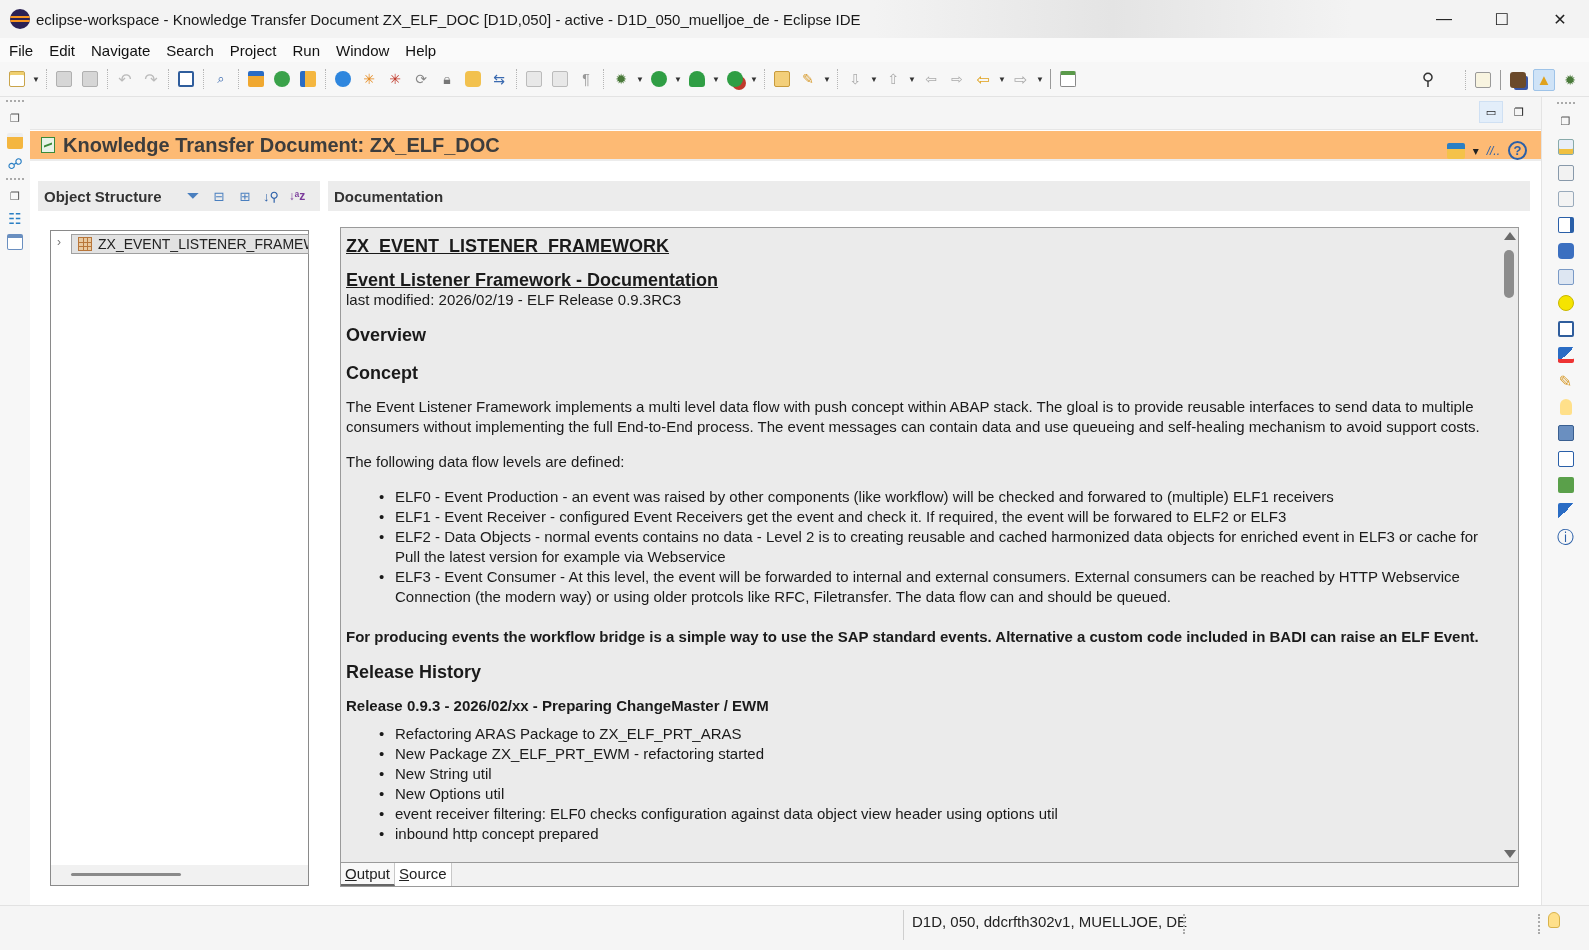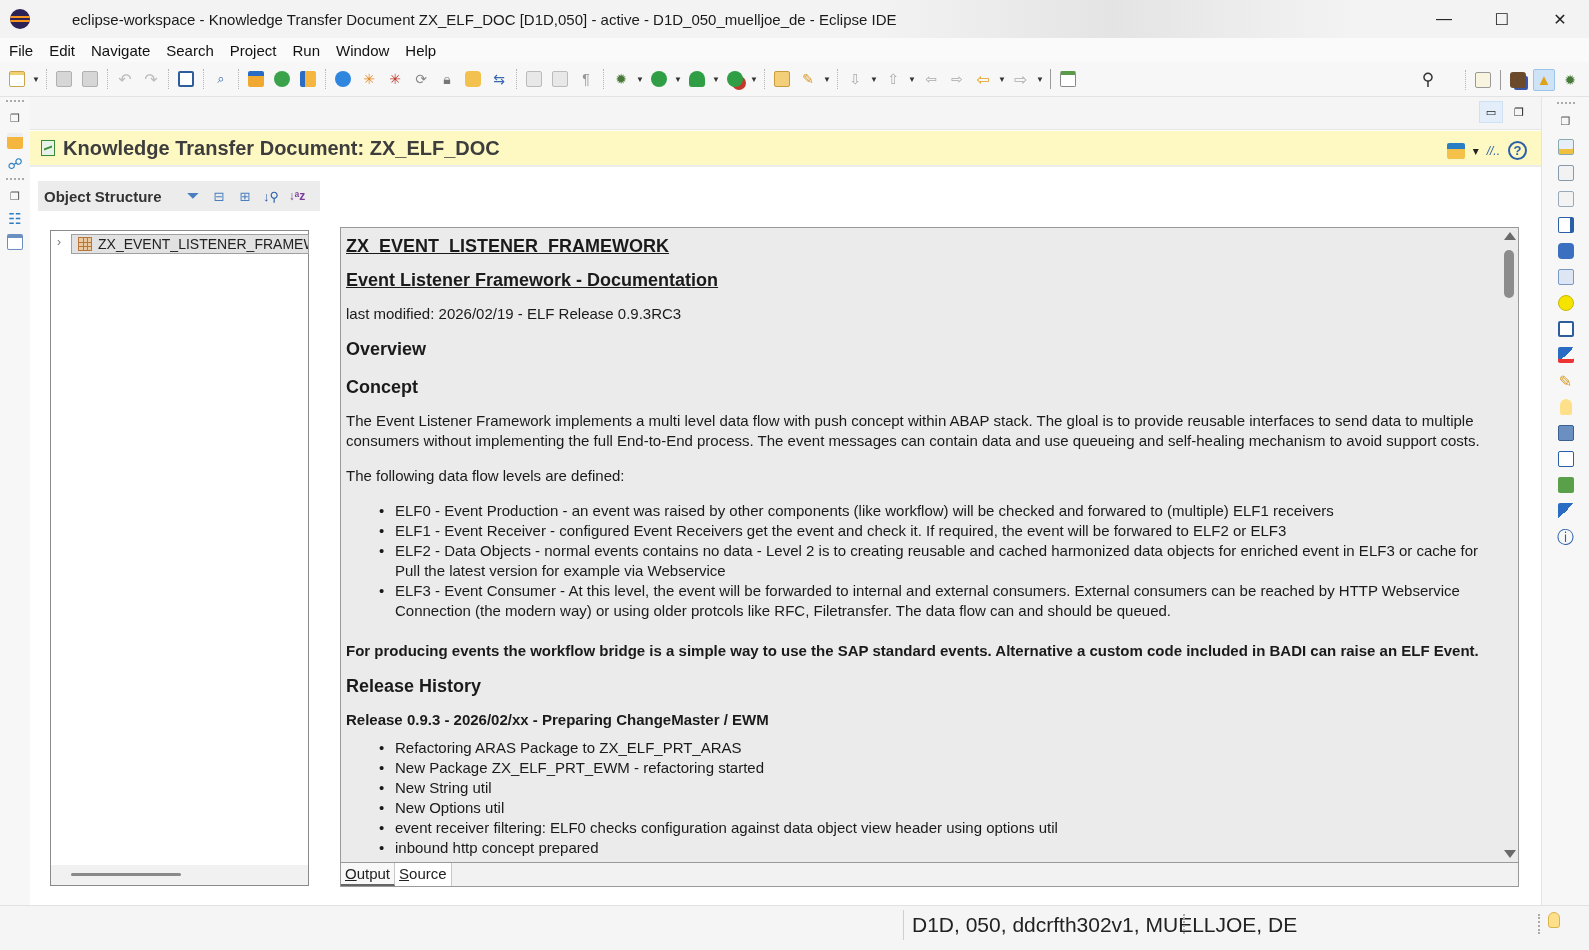--- a/index.html
+++ b/index.html
@@ -1,17 +1,17 @@
 <!DOCTYPE html>
 <html><head>
 <meta charset="utf-8">
 <style>
   * { box-sizing: border-box; margin: 0; padding: 0; }
   html, body { width: 1589px; height: 950px; overflow: hidden; background: #f7f7f7; font-family: "Liberation Sans", "DejaVu Sans", sans-serif; color: #1e1e1e; }
-  .titlebar { position: absolute; left: 0; top: 0; width: 1589px; height: 38px; background: linear-gradient(90deg, #f3f3f3 0%, #f3f3f3 55%, #e4e4e4 70%, #f3f3f3 85%); display: flex; align-items: center; gap: 36px; }
+  .titlebar { position: absolute; left: 0; top: 0; width: 1589px; height: 38px; background: linear-gradient(90deg, #f3f3f3 0%, #f3f3f3 55%, #e4e4e4 70%, #f3f3f3 85%); display: flex; align-items: center; }
   .titlebar .app-icon { width: 20px; height: 20px; margin-left: 10px; border-radius: 50%; background: #2c2255; position: relative; overflow: hidden; }
   .titlebar .app-icon::before { content: ""; position: absolute; left: 0; right: 0; top: 7px; height: 2px; background: #f7941e; }
   .titlebar .app-icon::after { content: ""; position: absolute; left: 0; right: 0; top: 11px; height: 2px; background: #f7941e; }
   .titlebar .title { margin-left: 6px; font-size: 15px; color: #1a1a1a; }
   .titlebar .winbtns { position: absolute; right: 0; top: 0; display: flex; height: 38px; }
   .titlebar .winbtn { width: 58px; height: 38px; display: flex; align-items: center; justify-content: center; font-size: 16px; color: #222; }
   .menubar { position: absolute; left: 0; top: 38px; width: 1589px; height: 24px; background: #fafafa; display: flex; align-items: center; }
   .menubar .menu { font-size: 15px; padding: 0 8px; color: #111; }
   .menubar .menu:first-child { padding-left: 9px; }
   .toolbar { position: absolute; left: 0; top: 62px; width: 1589px; height: 35px; background: #f7f7f7; border-bottom: 1px solid #e3e3e3; display: flex; align-items: center; padding-left: 4px; }
@@ -33,21 +33,21 @@
   .tabstrip { position: absolute; left: 0; top: 0; width: 1511px; height: 33px; background: #f5f5f5; border-bottom: 1px solid #e6e6e6; }
   .tab { position: absolute; left: 0; top: 0; width: 189px; height: 33px; background: #fff; border-top: 3px solid #2d6ec8; border-right: 1px solid #e0e0e0; display: flex; align-items: center; padding-left: 8px; }
   .tab .doc-icon { width: 14px; height: 16px; border: 1px solid #3b8a3b; background: #e8f3e8; margin-right: 7px; position: relative; }
   .tab .doc-icon::after { content: ""; position: absolute; left: 2px; right: 2px; top: 6px; height: 2px; background: #3b8a3b; transform: skewY(-20deg); }
   .tab .tab-label { font-size: 15px; color: #222; }
   .tab .close { margin-left: 10px; font-size: 15px; color: #333; }
   .minmax { position: absolute; right: 10px; top: 4px; display: flex; gap: 4px; }
   .minmax .mbtn { width: 24px; height: 22px; display: flex; align-items: center; justify-content: center; font-size: 11px; }
   .minmax .mbtn.hl { background: #e3eefa; border: 1px solid #cfe0f3; }
 
-  .form-header { position: absolute; left: 0; top: 34px; width: 1511px; height: 36px; background: #fef9c3; border-bottom: 2px solid #ececec; display: flex; align-items: center; }
+  .form-header { position: absolute; left: 0; top: 34px; width: 1511px; height: 30px; background: #fdba74; border-bottom: 2px solid #ececec; display: flex; align-items: center; }
   .form-header .doc-icon { width: 14px; height: 16px; border: 1px solid #3b8a3b; background: #e8f3e8; margin-left: 11px; margin-right: 8px; position: relative; }
   .form-header .doc-icon::after { content: ""; position: absolute; left: 2px; right: 2px; top: 6px; height: 2px; background: #3b8a3b; transform: skewY(-20deg); }
   .form-header .ftitle { font-size: 20px; font-weight: bold; color: #3d3d3d; }
   .form-header .factions { position: absolute; right: 14px; top: 10px; display: flex; align-items: center; gap: 8px; }
   .help-ico { width: 19px; height: 19px; border: 2px solid #2b5fa8; border-radius: 50%; color: #2b5fa8; font-size: 13px; font-weight: bold; display: flex; align-items: center; justify-content: center; }
 
   .section-left { position: absolute; left: 8px; top: 84px; width: 282px; height: 30px; background: #ececec; display: flex; align-items: center; }
   .section-left .stitle { font-size: 15px; font-weight: bold; color: #333; margin-left: 6px; width: 140px; }
   .section-left .sicons { display: flex; gap: 8px; margin-left: 0; }
   .sico { width: 18px; height: 18px; display: flex; align-items: center; justify-content: center; font-size: 13px; color: #4a7fbf; }
@@ -60,41 +60,41 @@
   .pkg-icon { width: 14px; height: 14px; margin-left: 6px; margin-right: 6px; background: #e8c9a0; border: 1px solid #b8763a; position: relative; flex-shrink: 0; }
   .pkg-icon::before { content: ""; position: absolute; left: 4px; top: 0; bottom: 0; width: 1px; background: #b8763a; box-shadow: 4px 0 0 #b8763a; }
   .pkg-icon::after { content: ""; position: absolute; top: 4px; left: 0; right: 0; height: 1px; background: #b8763a; box-shadow: 0 4px 0 #b8763a; }
   .tree-label { font-size: 14px; color: #222; }
   .tree-hscroll { position: absolute; left: 0; bottom: 0; width: 257px; height: 20px; background: #f1f1f1; }
   .tree-hscroll .thumb { position: absolute; left: 20px; top: 8px; width: 110px; height: 3px; background: #8a8a8a; border-radius: 2px; }
 
   .docpane { position: absolute; left: 310px; top: 130px; width: 1179px; height: 660px; border: 1px solid #9a9a9a; background: #ebebeb; }
   .doc-content { position: absolute; left: 0; top: 0; width: 1162px; height: 634px; overflow: hidden; padding: 8px 0 0 5px; font-size: 15px; line-height: 20px; color: #1a1a1a; }
   .doc-content .h1 { font-size: 18px; font-weight: bold; text-decoration: underline; margin-top: 0px; margin-bottom: 14px; }
-  .doc-content .h1b { font-size: 18px; font-weight: bold; text-decoration: underline; margin-bottom: 14px; }
+  .doc-content .h1b { font-size: 18px; font-weight: bold; text-decoration: underline; }
   .doc-content .meta { margin-bottom: 15px; }
   .doc-content .h2 { font-size: 18px; font-weight: bold; margin-bottom: 18px; }
   .doc-content p { margin-bottom: 15px; }
   .doc-content ul { margin: 0 0 14px 49px; list-style: none; }
   .doc-content ul li { position: relative; }
   .doc-content ul li::before { content: "•"; position: absolute; left: -16px; top: 0; }
   .doc-content .h3 { font-size: 15px; font-weight: bold; margin-bottom: 8px; }
   .vscroll { position: absolute; right: 0; top: 0; width: 17px; height: 634px; background: #ebebeb; }
   .vscroll .up { position: absolute; left: 3px; top: 4px; width: 0; height: 0; border-left: 6px solid transparent; border-right: 6px solid transparent; border-bottom: 8px solid #6a6a6a; }
   .vscroll .down { position: absolute; left: 3px; bottom: 4px; width: 0; height: 0; border-left: 6px solid transparent; border-right: 6px solid transparent; border-top: 8px solid #6a6a6a; }
   .vscroll .thumb { position: absolute; left: 3px; top: 22px; width: 10px; height: 48px; background: #8c8c8c; border-radius: 5px; }
   .doc-tabs { position: absolute; left: 0; top: 634px; width: 1177px; height: 24px; background: #f2f2f2; border-top: 1px solid #9a9a9a; display: flex; }
   .doc-tab { font-size: 15px; padding: 2px 4px; height: 23px; color: #222; }
   .doc-tab.active { background: #f8f8f8; border-bottom: 2px solid #666; border-right: 1px solid #c8c8c8; }
   .doc-tab.inactive { background: #fff; border-right: 1px solid #c8c8c8; }
   .doc-tab .u { text-decoration: underline; }
 
   .statusbar { position: absolute; left: 0; top: 905px; width: 1589px; height: 45px; background: #f5f5f5; border-top: 1px solid #e2e2e2; }
   .statusbar .sep { position: absolute; left: 903px; top: 4px; width: 1px; height: 30px; background: #cfcfcf; }
-  .statusbar .stext { position: absolute; left: 912px; top: 7px; font-size: 21px; color: #222; }
+  .statusbar .stext { position: absolute; left: 912px; top: 7px; font-size: 15px; color: #222; }
   .statusbar .grip { position: absolute; left: 1183px; top: 8px; width: 2px; height: 20px; border-left: 2px dotted #aaa; }
   .statusbar .grip2 { position: absolute; left: 1538px; top: 8px; width: 2px; height: 20px; border-left: 2px dotted #aaa; }
   .statusbar .bulb { position: absolute; left: 1548px; top: 6px; width: 12px; height: 16px; background: #ffe08a; border-radius: 6px 6px 3px 3px; border: 1px solid #d8b24a; }
 </style>
 </head>
 <body>
 
 <div class="titlebar">
   <span class="app-icon"></span>
   <span class="title">eclipse-workspace - Knowledge Transfer Document ZX_ELF_DOC [D1D,050] - active - D1D_050_muelljoe_de - Eclipse IDE</span>
@@ -319,20 +319,23 @@
         </span>
       <span class="sico">
           <span style="color:#2a5fa8;">↓⚲</span>
         </span>
       <span class="sico">
           <span style="color:#7a3a9a;font-size:12px;font-weight:bold;">↓ᵃz</span>
         </span>
     </div>
   </div>
 
+  <div class="section-right">
+    <span class="stitle">Documentation</span>
+  </div>
 
   <div class="tree">
     <span class="tree-toggle">›</span>
     <div class="tree-row">
       <span class="pkg-icon"></span>
       <span class="tree-label">ZX_EVENT_LISTENER_FRAMEWORK</span>
     </div>
     <div class="tree-hscroll">
       <div class="thumb"></div>
     </div>

